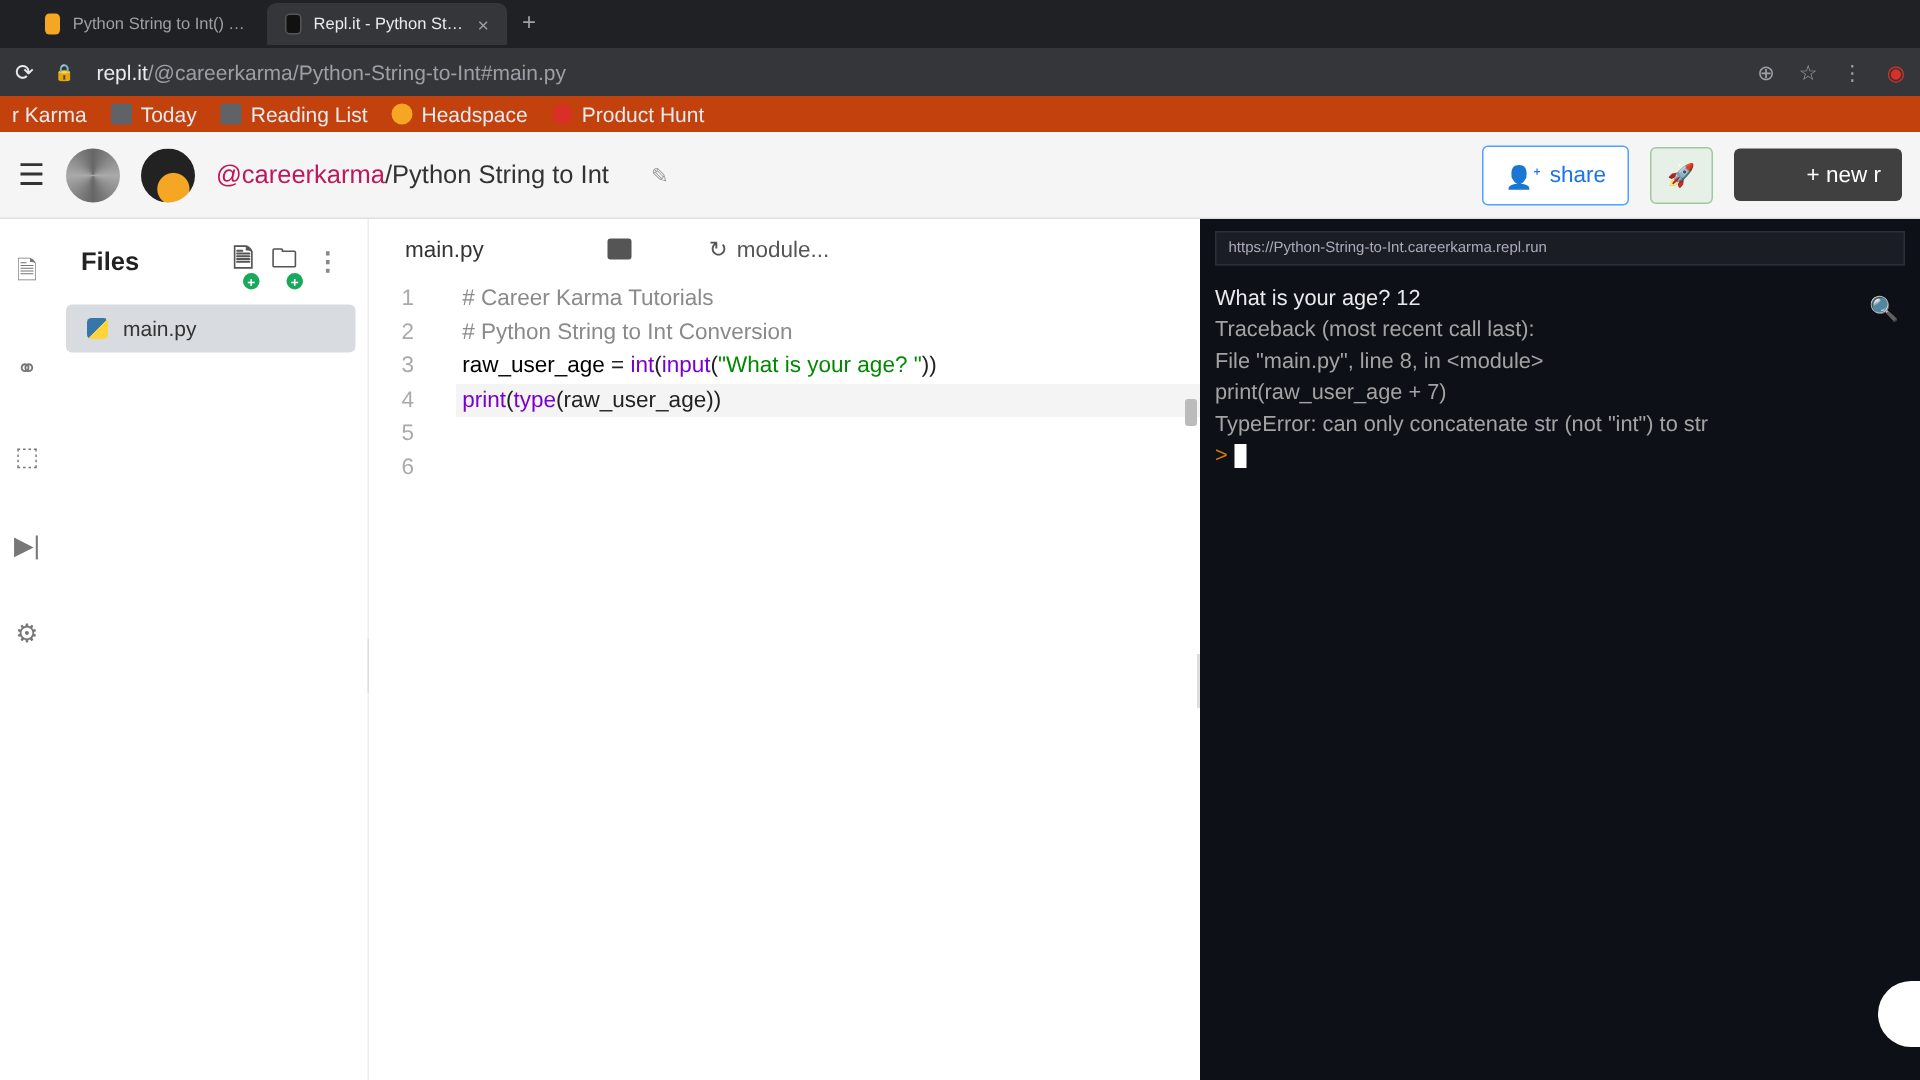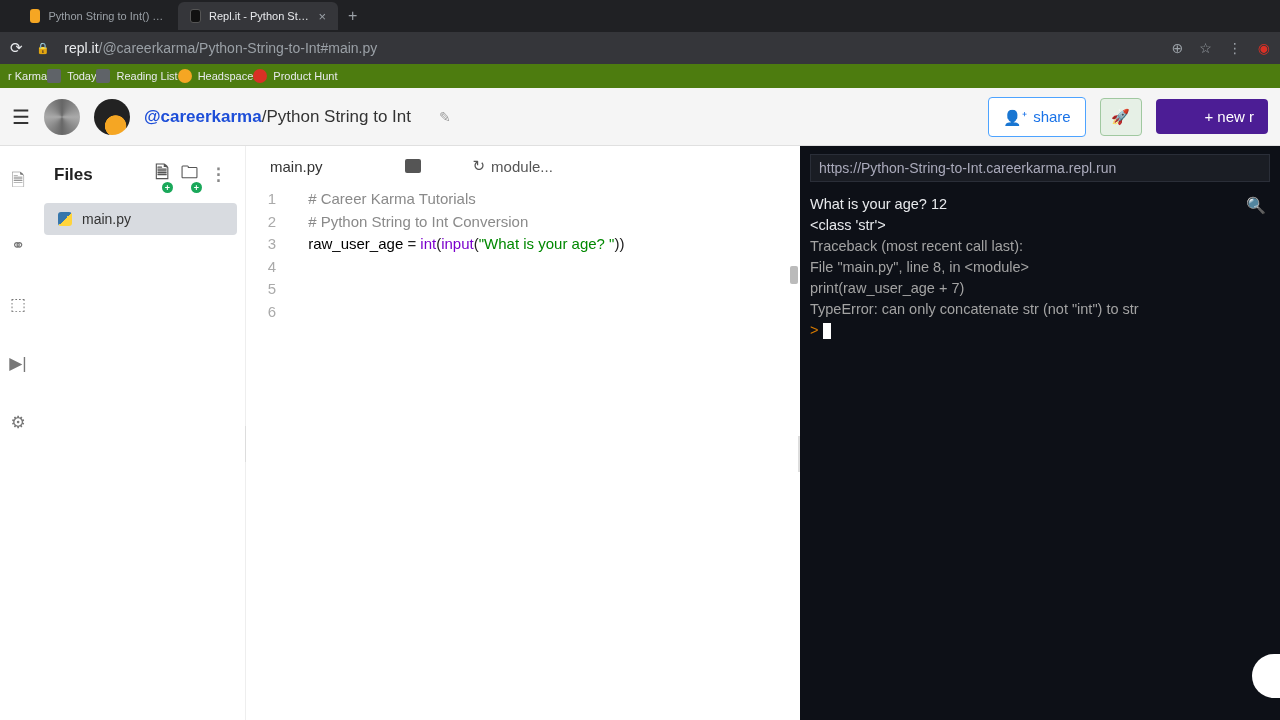--- a/index.html
+++ b/index.html
@@ -18,48 +18,48 @@
 .tab-close { font-size: 13px; color: #9aa0a6; }
 .tab-add { color: #9aa0a6; font-size: 16px; padding: 0 10px; }
 
 .url-bar { display: flex; align-items: center; height: 32px; background: #35363a; padding: 0 10px; gap: 14px; }
 .reload { color: #e8eaed; font-size: 15px; }
 .lock { color: #9aa0a6; font-size: 11px; }
 .url-text { color: #e8eaed; font-size: 14px; flex: 1; }
 .url-text .dim { color: #9aa0a6; }
 .url-icons { display: flex; gap: 16px; color: #9aa0a6; font-size: 14px; }
 
-.bookmarks-bar { display: flex; align-items: center; height: 24px; background: #4d7c0f; padding: 0 8px; font-size: 11px; }
+.bookmarks-bar { display: flex; align-items: center; height: 24px; background: #c2410c; padding: 0 8px; gap: 16px; font-size: 14px; }
 .bm { display: flex; align-items: center; gap: 6px; color: #e8eaed; }
 .bm-icon { width: 14px; height: 14px; border-radius: 3px; }
 .bm-icon.folder { background: #5f6368; border-radius: 2px; }
 .bm-icon.orange { background: #f5a623; border-radius: 50%; }
 .bm-icon.red { background: #d93025; border-radius: 50%; }
 
 
 .repl-header { display: flex; align-items: center; height: 58px; background: #f5f5f5; padding: 0 12px; gap: 14px; border-bottom: 1px solid #e0e0e0; }
 .hamburger { font-size: 20px; color: #333; }
 .repl-logo { width: 36px; height: 36px; border-radius: 50%; background: conic-gradient(#666, #aaa, #666, #aaa, #666); }
 .avatar { width: 36px; height: 36px; border-radius: 50%; background: #222 radial-gradient(circle at 60% 75%, #f5a623 30%, transparent 32%); position: relative; }
 .header-text { flex: 0 1 auto; }
 .header-title { font-size: 17px; }
-.header-title .user { color: #1d4ed8; font-weight: bold; }
+.header-title .user { color: #be185d; }
 .header-title .proj { color: #333; }
 .header-sub { font-size: 13px; color: #555; display: flex; align-items: center; gap: 6px; }
 .py-icon { width: 14px; height: 14px; background: linear-gradient(135deg, #3776ab 50%, #ffd43b 50%); border-radius: 3px; }
 .run-area { margin-left: 20px; position: relative; }
 .run-btn { background: #eee; padding: 10px 30px; font-size: 17px; color: #333; display: flex; align-items: center; gap: 8px; border-radius: 2px; }
 .stop-square { width: 12px; height: 12px; background: #555; }
 .click-shadow { position: absolute; left: 30px; top: 30px; width: 24px; height: 24px; border-radius: 50%; background: radial-gradient(circle, rgba(255,200,80,0.8), rgba(255,200,80,0.1)); }
 .pencil { color: #999; font-size: 14px; margin-left: 14px; }
 .header-spacer { flex: 1; }
 .btn { display: flex; align-items: center; gap: 6px; padding: 9px 14px; border-radius: 4px; font-size: 15px; }
 .btn-share { background: #fff; border: 1px solid #4da3ff; color: #1a73e8; }
 .btn-rocket { background: #e6f0e6; border: 1px solid #a0c8a0; color: #2d7a2d; padding: 9px 11px; }
-.btn-new { background: #4c1d95; color: #fff; padding-left: 48px; }
+.btn-new { background: #404040; color: #fff; padding-left: 48px; }
 
 
 .main { display: flex; height: calc(720px - 88px - 58px); }
 .sidebar-icons { width: 36px; background: #fff; padding-top: 22px; display: flex; flex-direction: column; align-items: center; gap: 38px; color: #777; font-size: 17px; }
 
 .files-panel { width: 210px; background: #fff; padding: 14px 8px; border-right: 1px solid #eee; position: relative; }
 .files-header { display: flex; align-items: center; gap: 12px; font-size: 17px; font-weight: 600; color: #222; padding: 0 10px 14px; }
 .files-header .spacer { flex: 1; }
 .file-icon-btn { position: relative; font-size: 17px; color: #555; }
 .plus-badge { position: absolute; right: -4px; bottom: -4px; width: 11px; height: 11px; background: #1aa85a; border-radius: 50%; color: #fff; font-size: 9px; display: flex; align-items: center; justify-content: center; }
@@ -76,21 +76,21 @@
 .code { flex: 1; margin-left: 18px; }
 .code .comment { color: #8a8a8a; }
 .code .fn { color: #7a00cc; }
 .code .str { color: #008800; }
 .code .op { color: #222; }
 .code .cursor-line { background: #f4f4f4; display: inline-block; width: 100%; }
 .scroll-thumb { position: absolute; right: 2px; top: 120px; width: 8px; height: 18px; background: #bbb; border-radius: 2px; }
 .folder-handle-right { position: absolute; right: -2px; top: 290px; width: 4px; height: 36px; background: #ddd; }
 
 .console { width: 480px; background: #0d1017; color: #e8eaed; font-family: "SF Mono", Monaco, Consolas, monospace; font-size: 14.5px; position: relative; }
-.console-url { margin: 8px 10px; background: #1a1d24; border: 1px solid #2a2e38; padding: 5px 8px; color: #aab; font-size: 14px; }
+.console-url { margin: 8px 10px; background: #1a1d24; border: 1px solid #2a2e38; padding: 5px 8px; color: #aab; font-size: 10px; }
 .console-body { padding: 4px 10px; line-height: 21px; }
 .console-body .err { color: #a3a3a3; }
 .console-body .prompt { color: #d67a00; }
 .console-search { position: absolute; right: 14px; top: 50px; color: #777; font-size: 16px; }
 .console-cursor { display: inline-block; width: 8px; height: 16px; background: #fff; vertical-align: middle; }
 
 .fab { position: absolute; right: 0; bottom: 22px; width: 28px; height: 44px; background: #fff; border-radius: 22px 0 0 22px; }
 </style>
 </head>
 <body>
@@ -210,32 +210,32 @@
         <div>4</div>
         <div>5</div>
         <div>6</div>
       </div>
       <div class="code">
         <div>&nbsp;<span class="comment"># Career Karma Tutorials</span></div>
         <div>&nbsp;<span class="comment"># Python String to Int Conversion</span></div>
         <div></div>
         <div>&nbsp;<span>raw_user_age </span><span class="op">= </span><span class="fn">int</span><span class="op">(</span><span class="fn">input</span><span class="op">(</span><span class="str">"What is your age? "</span><span class="op">))</span></div>
         <div></div>
+        <div class="cursor-line">&nbsp;<span class="fn">print</span><span class="op">(</span><span class="fn">type</span><span class="op">(raw_user_age)</span><span class="op">)</span></div>
       </div>
     </div>
     <div class="scroll-thumb"></div>
     <div class="folder-handle-right"></div>
   </div>
 
   <div class="console">
     <div class="console-url">https://Python-String-to-Int.careerkarma.repl.run</div>
     <span class="console-search">🔍</span>
     <div class="console-body">
       <div>What is your age? 12</div>
-      <div>&lt;class 'str'&gt;</div>
       <div class="err">Traceback (most recent call last):</div>
       <div class="err">  File "main.py", line 8, in &lt;module&gt;</div>
       <div class="err">    print(raw_user_age + 7)</div>
       <div class="err">TypeError: can only concatenate str (not "int") to str</div>
       <div><span class="prompt">&gt;</span> <span class="console-cursor"></span></div>
     </div>
     <div class="fab"></div>
   </div>
 </div>
 

